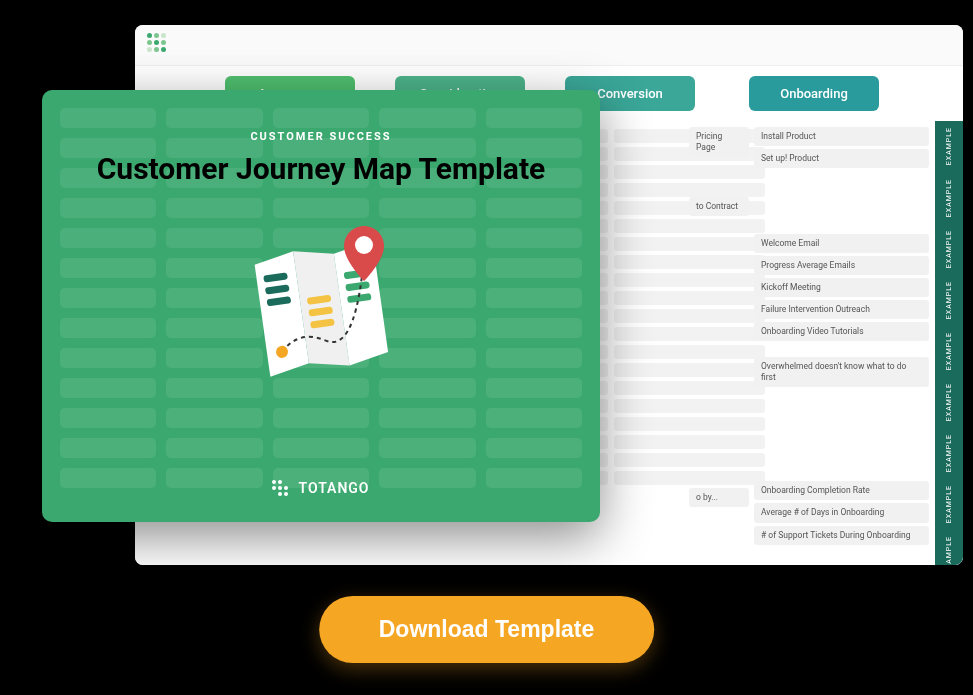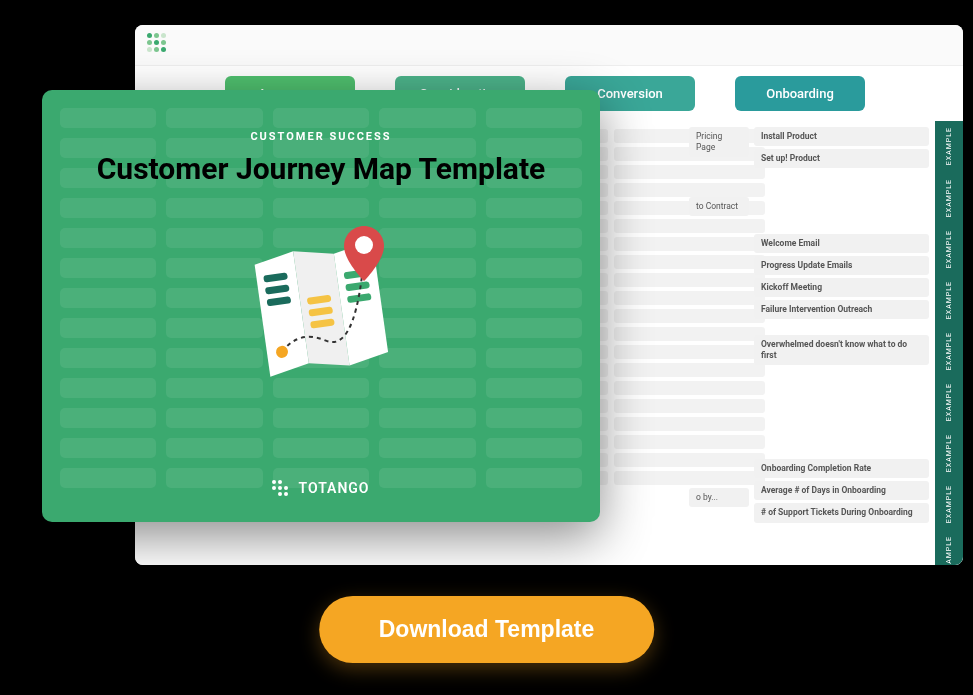--- a/index.html
+++ b/index.html
@@ -59,21 +59,21 @@
       border-radius: 6px;
       color: #fff;
       font-size: 13px;
       font-weight: 500;
       min-width: 130px;
       text-align: center;
     }
     .tab.awareness { background: #4fbf6e; }
     .tab.consideration { background: #4cb38a; }
     .tab.conversion { background: #3aa798; }
-    .tab.onboarding { background: #2a9b9c; }
+    .tab.onboarding { background: #2a9b9c; margin-left: 14px; }
     
     .sheet-body {
       position: relative;
       height: 460px;
       background: #fff;
     }
     
     .ghost-rows {
       position: absolute;
       top: 0; left: 0; right: 190px; bottom: 0;
@@ -96,21 +96,20 @@
     
     .right-col {
       position: absolute;
       right: 34px;
       top: 0;
       width: 175px;
       padding: 6px 0;
       display: flex;
       flex-direction: column;
       gap: 3px;
-      font-weight: bold;
     }
     .mid-col {
       position: absolute;
       right: 214px;
       top: 0;
       width: 60px;
       padding: 6px 0;
       display: flex;
       flex-direction: column;
       gap: 15px;
@@ -402,23 +401,24 @@
       <div class="gap-cell" style="height:30px"></div>
       <div class="data-cell">nation</div>
       <div class="data-cell">Repeat</div>
     </div>
 
     <div class="right-col">
       <div class="data-cell">Install Product</div>
       <div class="data-cell">Set up! Product</div>
       <div class="gap-cell-md"></div>
       <div class="data-cell">Welcome Email</div>
-      <div class="data-cell">Progress Update Emails</div>
+      <div class="data-cell">Progress Average Emails</div>
       <div class="data-cell">Kickoff Meeting</div>
       <div class="data-cell">Failure Intervention Outreach</div>
+      <div class="data-cell">Onboarding Video Tutorials</div>
       <div class="gap-cell"></div>
       <div class="data-cell">Overwhelmed doesn't know what to do first</div>
       <div class="gap-cell-lg"></div>
       <div class="data-cell">Onboarding Completion Rate</div>
       <div class="data-cell">Average # of Days in Onboarding</div>
       <div class="data-cell"># of Support Tickets During Onboarding</div>
 
     </div>
 
     <div class="example-strip">

